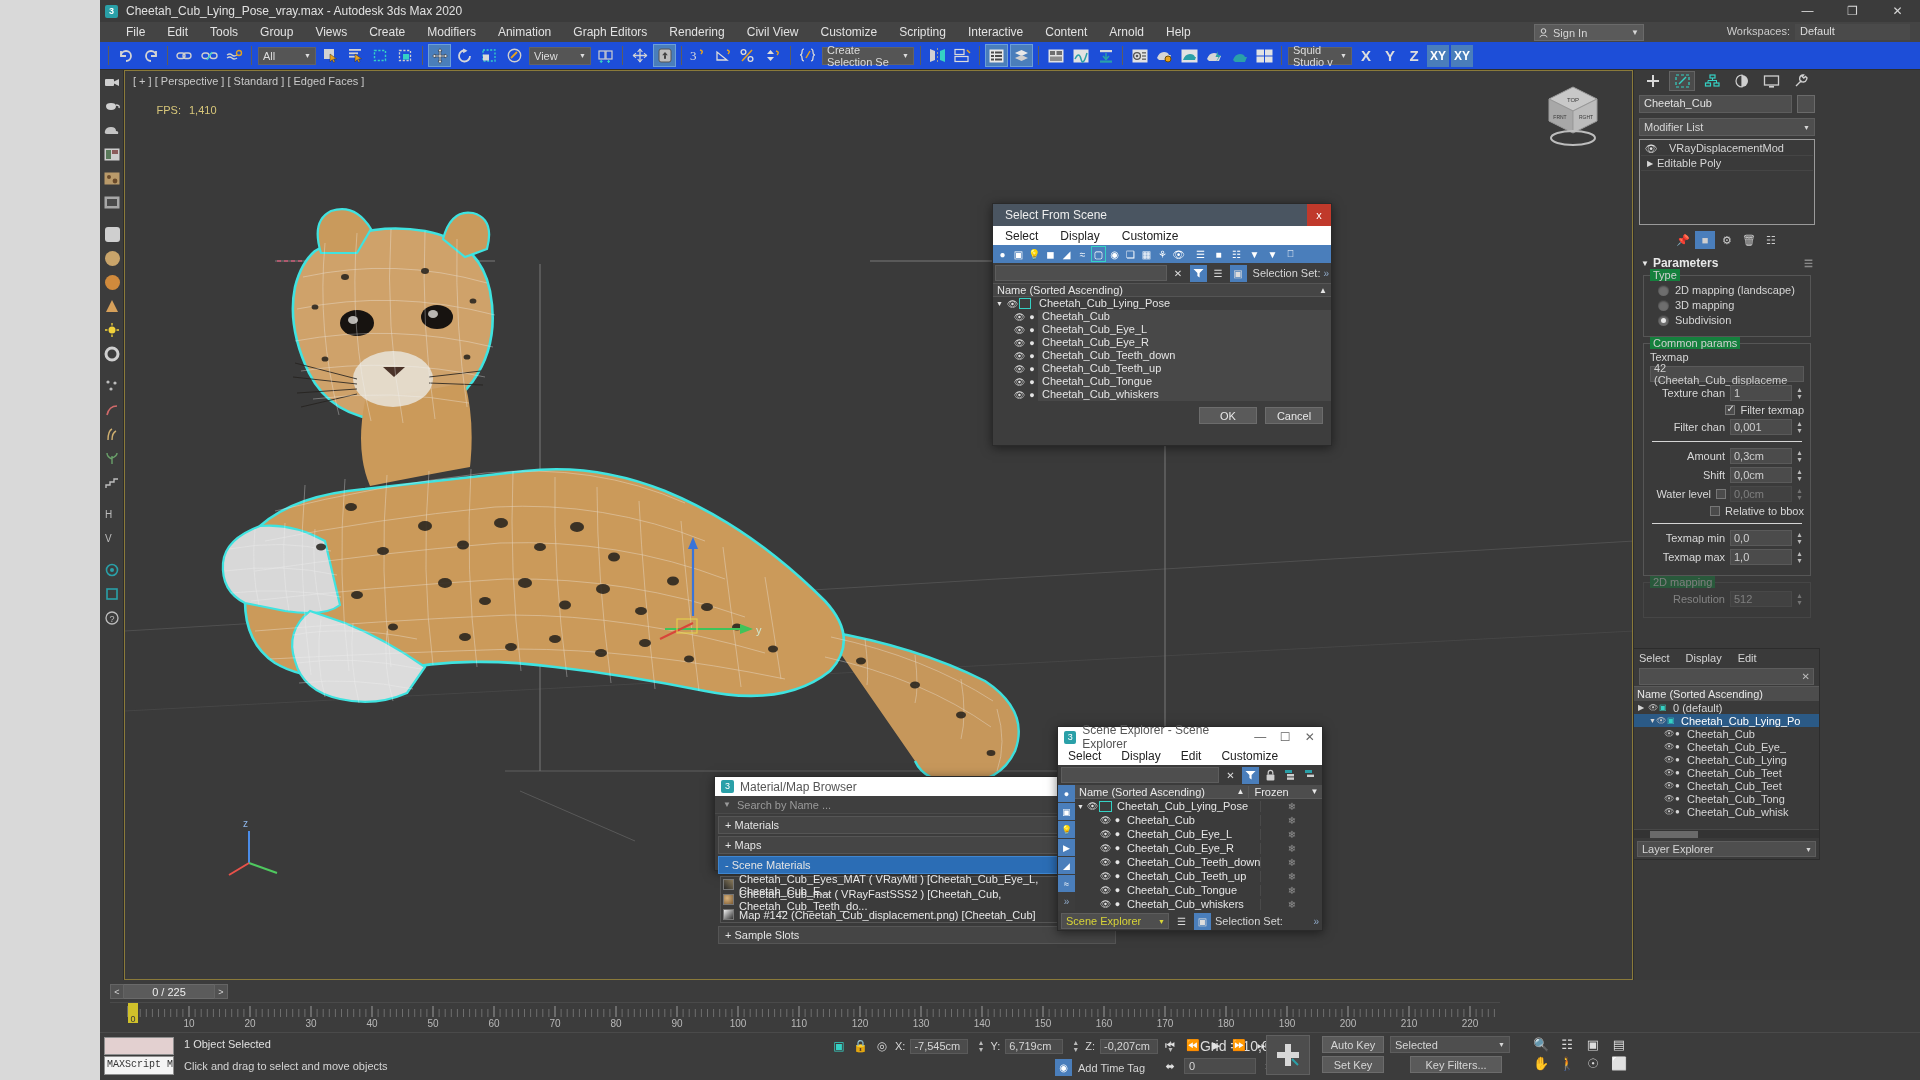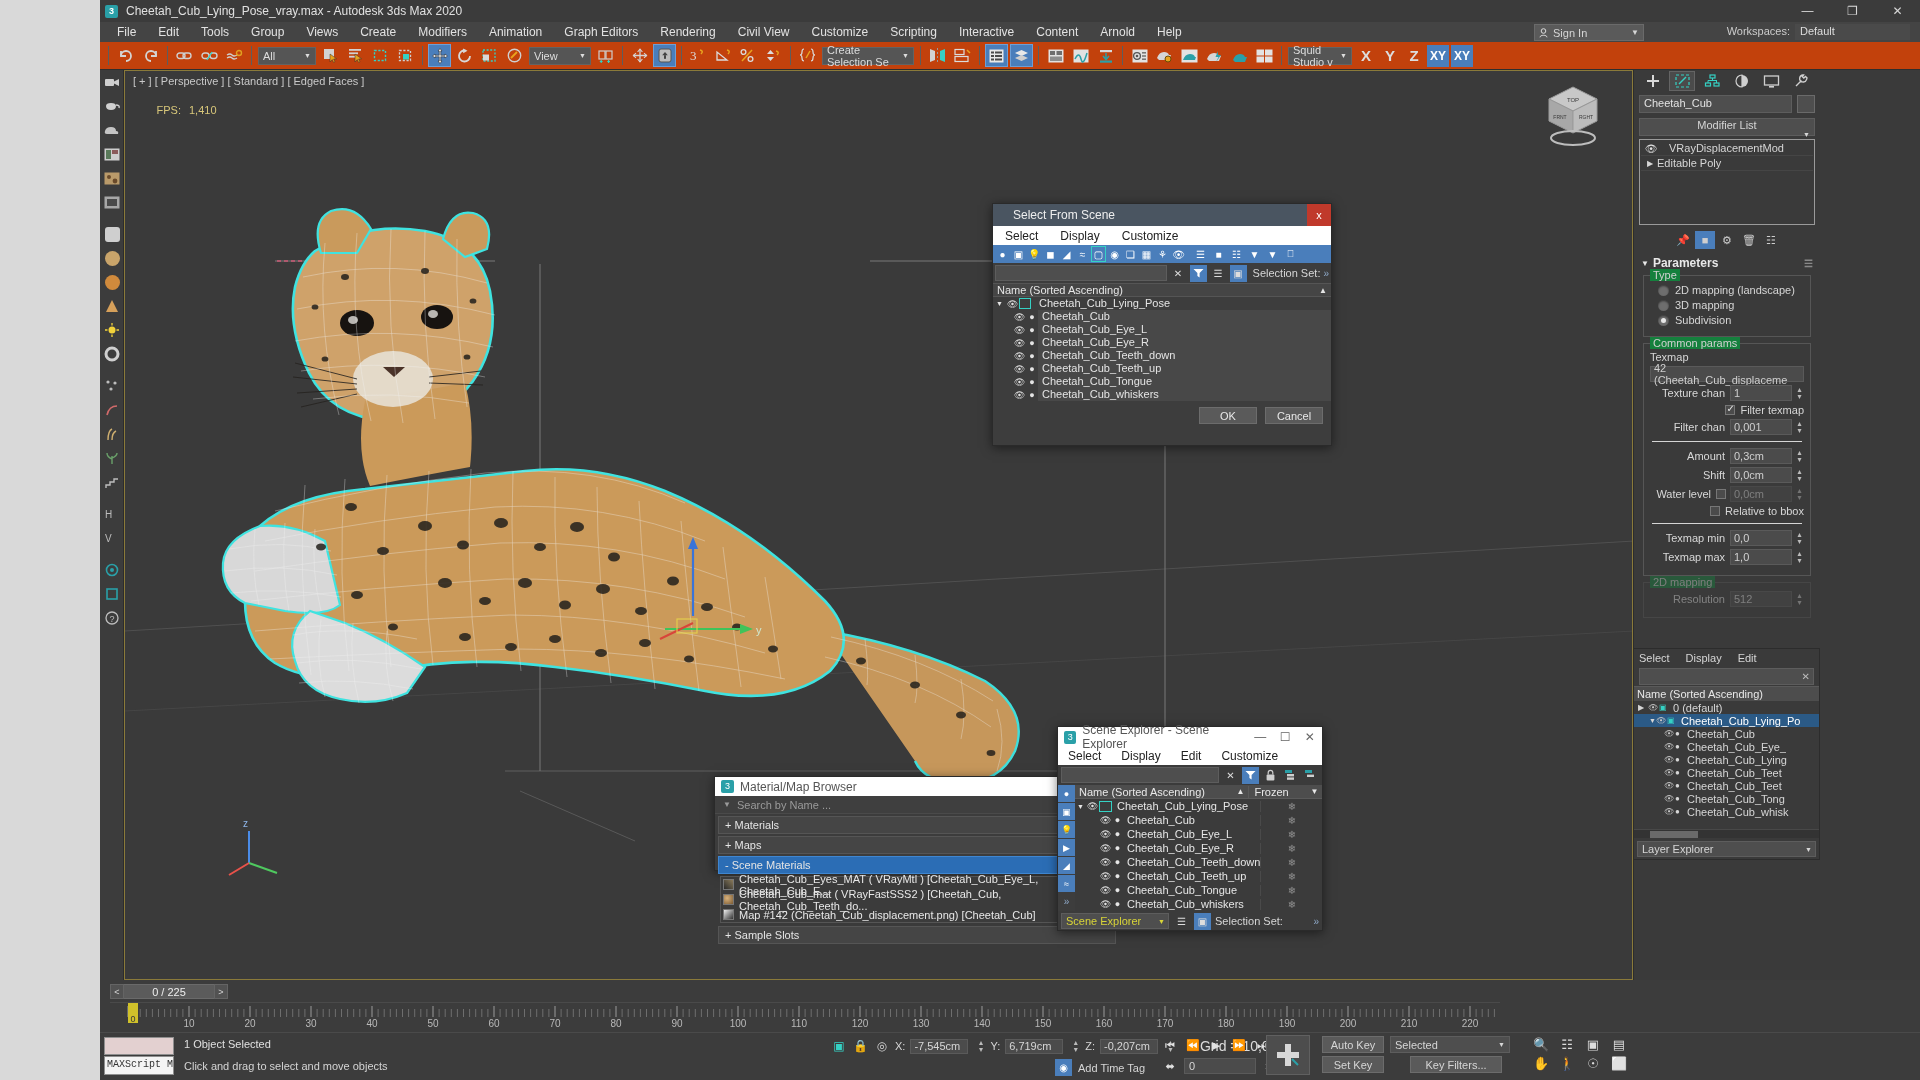--- a/index.html
+++ b/index.html
@@ -18,31 +18,31 @@
   .tb-pad{ width:100px; height:22px; background:#d9d9d9; }
   .tb-logo{ width:13px;height:13px;margin-left:5px;background:#2aa0a8;border-radius:2px;
             color:#fff;font-size:9px;line-height:13px;text-align:center;font-weight:bold;}
   .tb-title{ margin-left:8px; font-size:12px; color:#e0e0e0; }
   .tb-btns{ margin-left:auto; display:flex; height:22px; }
   .tb-btn{ width:45px; height:22px; display:flex; align-items:center; justify-content:center;
            color:#d8d8d8; font-size:12px; }
 
   
   .menubar{ position:absolute; left:100px; top:22px; width:1820px; height:20px; background:#444;
-            display:flex; align-items:center; padding-left:6px; }
+            display:flex; align-items:center; padding-left:15px; }
   .menu-item{ padding:2px 11px; font-size:12px; color:#e2e2e2; }
   .signin{ position:absolute; right:276px; top:2px; width:110px; height:17px; background:#5a5a5a;
            border:1px solid #6a6a6a; display:flex; align-items:center; font-size:11px; padding:0 4px; }
   .signin .arr{ margin-left:auto; font-size:8px; }
   .wsp{ position:absolute; right:130px; top:3px; font-size:11px; color:#ccc;}
   .wspval{ position:absolute; right:10px; top:2px; width:115px; height:16px; background:#4a4a4a;
            font-size:11px; padding:1px 5px; color:#ddd;}
 
   
-  .toolbar{ position:absolute; left:100px; top:42px; width:1820px; height:28px; background:#c2410c;
+  .toolbar{ position:absolute; left:100px; top:42px; width:1820px; height:28px; background:#1d4ed8;
             display:flex; align-items:center; padding-left:4px; border-bottom:1px solid #2e2e2e;}
   .tbi{ width:23px; height:23px; margin:0 1px; display:flex; align-items:center; justify-content:center;
         color:#d2d2d2; font-size:13px; position:relative; }
   .tbi.on{ background:#4a7ebb; border:1px solid #6d9fd6; }
   .tbi svg{ display:block; }
   .sep{ width:1px; height:19px; background:#5d5d5d; margin:0 4px; }
   .combo{ height:18px; background:#555; border:1px solid #636363; display:flex; align-items:center;
           padding:0 4px; font-size:11px; color:#ddd; margin:0 2px;}
   .combo .arr{ margin-left:auto; font-size:7px; padding-left:6px;}
   .axisbtn{ width:22px;height:22px;display:flex;align-items:center;justify-content:center;
@@ -73,21 +73,21 @@
   .cmdpanel{ position:absolute; left:1633px; top:70px; width:187px; height:910px; background:#3a3a3a;
              border-left:1px solid #2c2c2c; }
   .cp-tabs{ display:flex; height:22px; align-items:center; justify-content:space-around; padding:2px 4px;}
   .cp-tab{ width:26px;height:20px;display:flex;align-items:center;justify-content:center;color:#cfcfcf;}
   .cp-tab.on{ background:#4b4b4b; border:1px solid #646464;}
   .cp-namerow{ display:flex; padding:3px 5px; align-items:center;}
   .cp-name{ flex:1; height:18px; background:#4e4e4e; border:1px solid #5d5d5d; font-size:11px;
             padding:1px 4px; color:#e2e2e2;}
   .cp-colorchip{ width:18px;height:18px;background:#4e4e4e;border:1px solid #6a6a6a; margin-left:5px;}
   .cp-modlist{ margin:2px 5px; height:18px; background:#4e4e4e; border:1px solid #5d5d5d;
-               display:flex;align-items:center; font-size:11px; padding:0 4px;flex-direction:column;}
+               display:flex;align-items:center; font-size:11px; padding:0 4px;}
   .cp-modlist .arr{margin-left:auto;font-size:7px;}
   .cp-stack{ margin:3px 5px; height:86px; background:#3a3a3a; border:1px solid #9a9a9a; padding:1px;}
   .stackrow{ height:15px; display:flex; align-items:center; font-size:11px; padding-left:2px;
              border-bottom:1px solid #454545;}
   .stackrow .eye{ width:16px; text-align:center; font-size:10px; color:#e0e0e0;}
   .stackrow .tri{ width:14px; text-align:center; font-size:8px;}
   .cp-iconrow{ display:flex; justify-content:center; gap:2px; padding:3px 0; }
   .cp-ic{ width:20px;height:18px;display:flex;align-items:center;justify-content:center;color:#cfcfcf;font-size:11px;}
   .cp-ic.on{ background:#4a7ebb; }
   .rollup{ margin:2px 3px; }
@@ -125,21 +125,21 @@
   .dx-head{ display:flex; font-size:11px; background:#4d4d4d; height:15px; align-items:center;
             padding-left:3px; color:#e8e8e8; border-top:1px solid #5a5a5a;}
   .dx-rows{ font-size:11px; }
   .dx-row{ height:13px; display:flex; align-items:center; white-space:nowrap; }
   .dx-row.sel{ background:#2b5a86; }
   .dx-row .nm{ overflow:hidden; text-overflow:clip; }
 
   
   .dlg{ position:absolute; background:#3d3d3d; border:1px solid #2a2a2a;
         box-shadow:0 2px 10px rgba(0,0,0,.5); }
-  .dlg-title{ height:22px; background:#4a5561; display:flex; align-items:center; padding-left:20px;
+  .dlg-title{ height:22px; background:#4a5561; display:flex; align-items:center; padding-left:12px;
               font-size:12px; color:#eee; }
   .dlg-x{ margin-left:auto; width:24px; height:22px; background:#c0392b; color:#fff; display:flex;
           align-items:center; justify-content:center; font-size:11px; }
   .dlg-menu{ height:19px; background:#fff; display:flex; align-items:center; padding-left:12px; gap:22px;
              font-size:12px; color:#222; }
   .sfs-icons{ height:18px; background:#4a7ebb; display:flex; align-items:center; padding:0 2px; gap:1px;}
   .sfs-ic{ width:15px;height:16px;display:flex;align-items:center;justify-content:center;color:#fff;font-size:10px;}
   .sfs-ic.box{ border:1px solid #35d1c4; }
   .sfs-icons2{ display:flex; align-items:center; gap:3px; margin-left:6px; }
   .sfs-filter{ height:20px; display:flex; align-items:center; padding:0 2px; gap:3px; background:#3d3d3d;}

